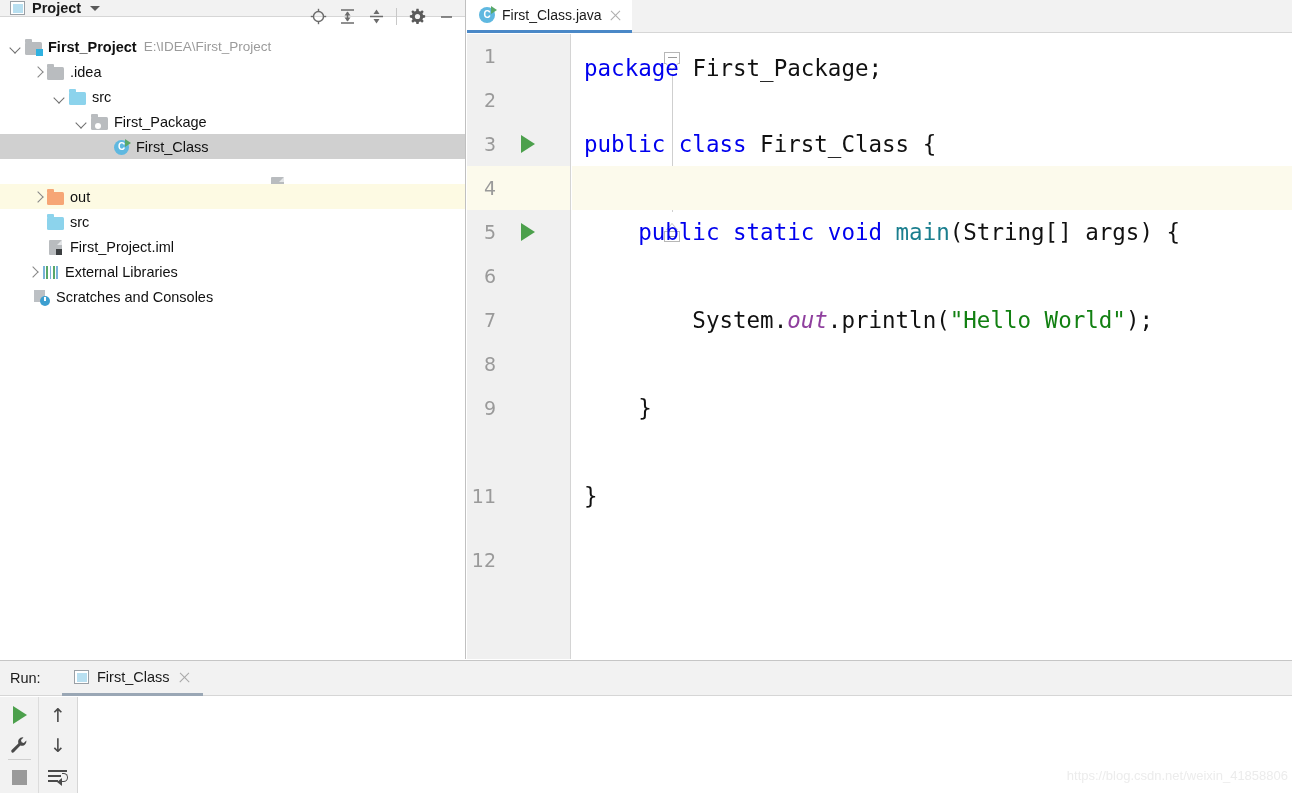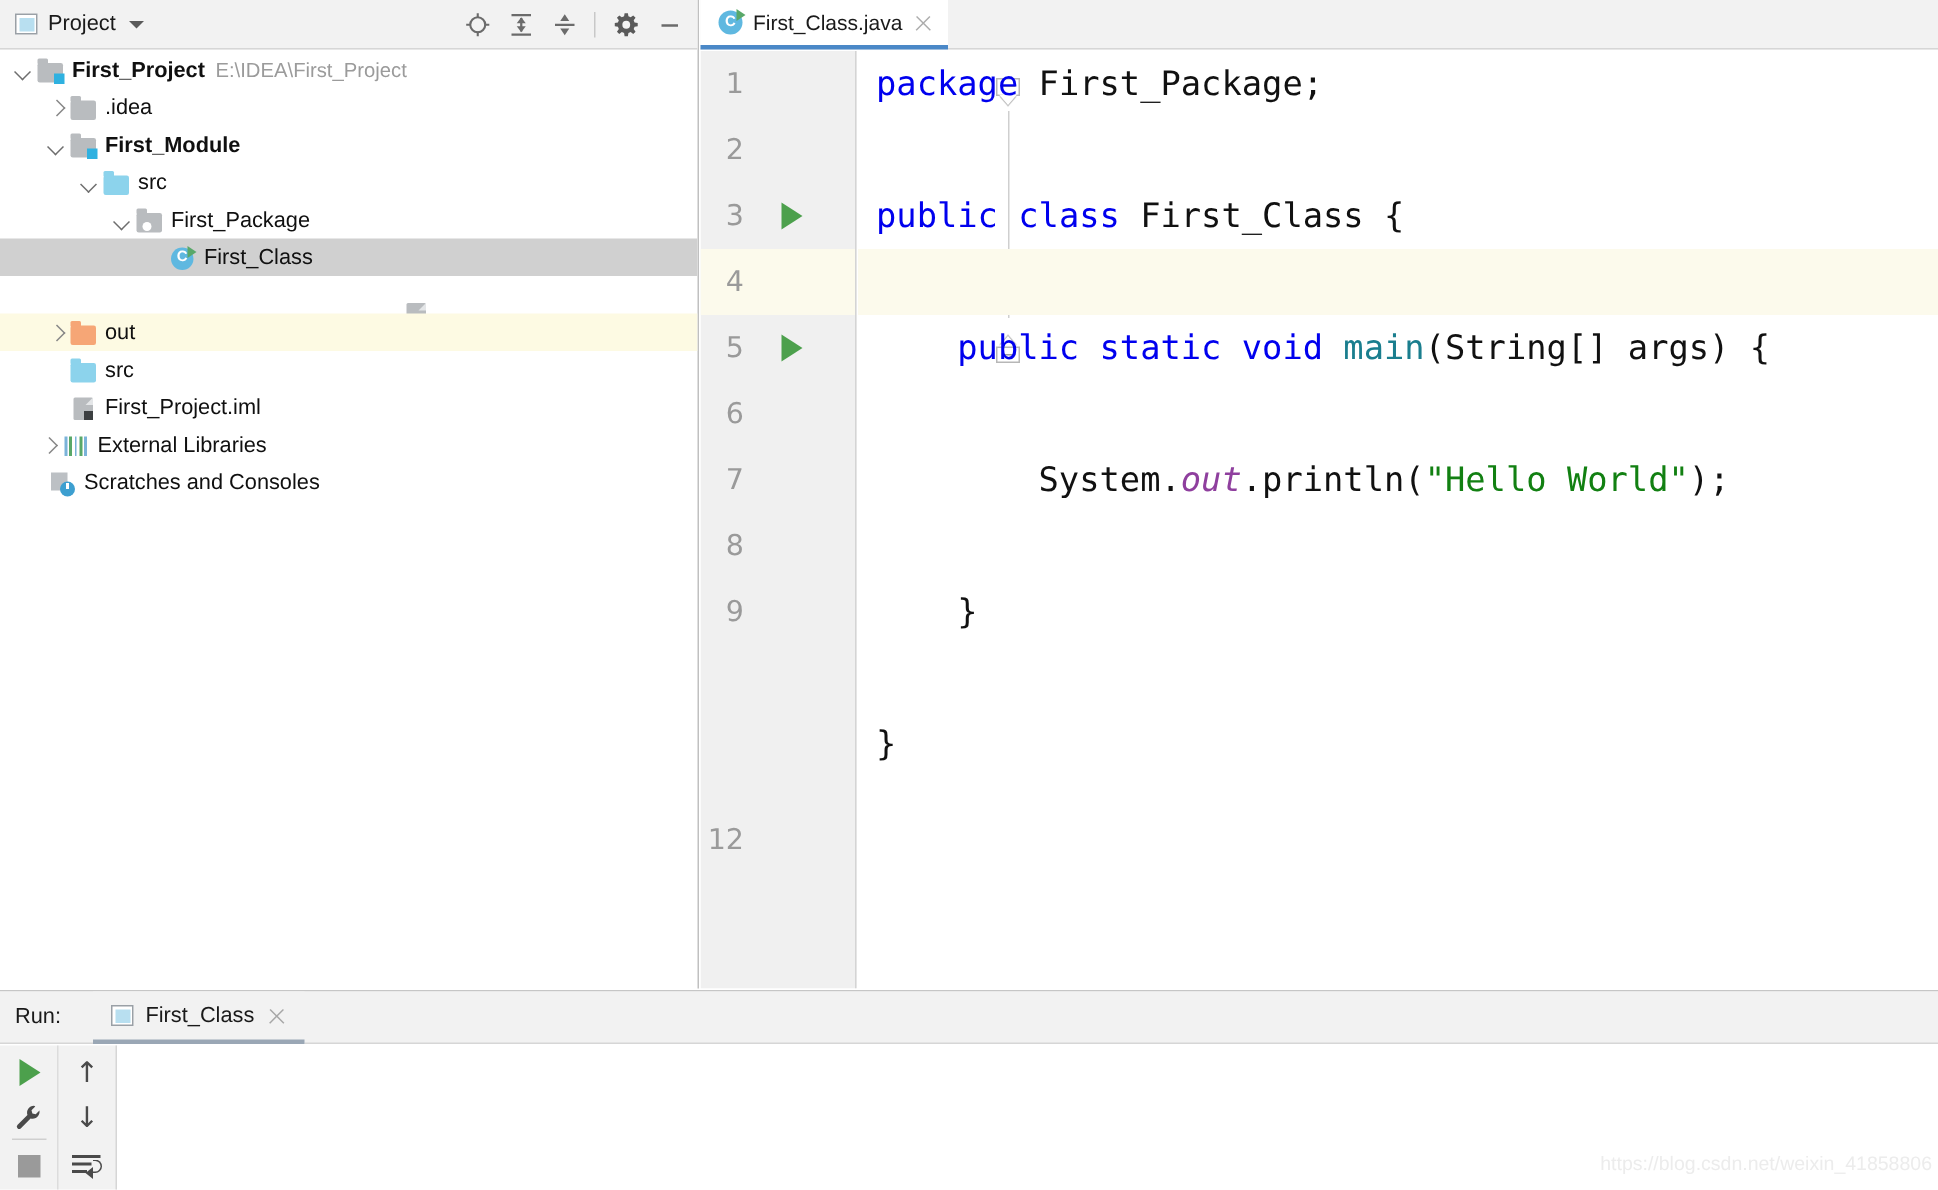--- a/index.html
+++ b/index.html
@@ -10,23 +10,23 @@
     overflow: hidden;
   }
   #app { position: relative; width: 1292px; height: 793px; }
 
   
   #project-panel {
     position: absolute; left: 0; top: 0; width: 466px; height: 659px;
     background: #ffffff; border-right: 1px solid #c0c0c0;
   }
   #project-header {
-    position: relative; height: 33px; background: #f2f2f2;
+    position: relative; height: 17px; background: #f2f2f2;
     border-bottom: 1px solid #d6d6d6;
-    display: flex; align-items: center;
+    display: flex; align-items: center; font-weight: bold;
   }
   .ph-left { display: flex; align-items: center; gap: 7px; padding-left: 10px; }
   .win-icon {
     width: 15px; height: 14px; border: 1.6px solid #9aa0a6; background: #ffffff;
     display: inline-block; position: relative;
   }
   .win-icon::after {
     content: ""; position: absolute; left: 1.5px; top: 1.5px; right: 1.5px; bottom: 1.5px;
     background: #b8dff0;
   }
@@ -336,29 +336,20 @@
           <span class="tlabel bold">First_Project</span>
           <span class="tpath">E:\IDEA\First_Project</span>
         </div>
         <div class="tnode" style="padding-left: 30px;">
           <span class="twist right"></span>
           <span class="ticon">
             <span class="ic-folder-gray"></span>
           </span>
           <span class="tlabel">.idea</span>
         </div>
-        <div class="tnode" style="padding-left: 30px;">
-          <span class="twist down"></span>
-          <span class="ticon">
-            <span class="ic-folder-gray">
-              <span class="badge-blue"></span>
-            </span>
-          </span>
-          <span class="tlabel bold">First_Module</span>
-        </div>
         <div class="tnode" style="padding-left: 52px;">
           <span class="twist down"></span>
           <span class="ticon">
             <span class="ic-folder-blue"></span>
           </span>
           <span class="tlabel">src</span>
         </div>
         <div class="tnode" style="padding-left: 74px;">
           <span class="twist down"></span>
           <span class="ticon">
@@ -477,40 +468,43 @@
           </div>
           <div class="crow" style="top: 264px;">
             <span class="lnum">7</span>
           </div>
           <div class="crow" style="top: 308px;">
             <span class="lnum">8</span>
           </div>
           <div class="crow" style="top: 352px;">
             <span class="lnum">9</span>
           </div>
+          <div class="crow" style="top: 440px;">
+            <span class="lnum">11</span>
+          </div>
           <div class="crow" style="top: 504px;">
             <span class="lnum">12</span>
           </div>
         </div>
       <div id="fold-strip">
           <div style="position: absolute; left: 0px; right: 0px; height: 44px; top: 132px; background: rgb(252, 250, 236);"></div>
         <div class="fold-start" style="top:14px;">
           <span class="body"></span>
             <span class="dash"></span>
             <span class="tip"></span>
         </div>
         <div class="fold-line" style="top:40px;height:138px;"></div>
         <div class="fold-end" style="top:190px;">
           <span class="tipup"></span>
             <span class="body"></span>
             <span class="dash"></span>
         </div>
       </div>
       <div id="code-text">
-          <div class="crow" style="top: 0px;">
+          <div class="crow" style="top: 12px;">
             <span class="ctext"><span class="kw">package </span><span class="pln">First_Package;</span></span>
           </div>
           <div class="crow" style="top: 44px;">
             <span class="ctext"></span>
           </div>
           <div class="crow" style="top: 88px;">
             <span class="ctext"><span class="kw">public </span><span class="kw">class </span><span class="cls-name">First_Class {</span></span>
           </div>
           <div class="crow caret" style="top: 132px;">
             <span class="ctext"></span>

